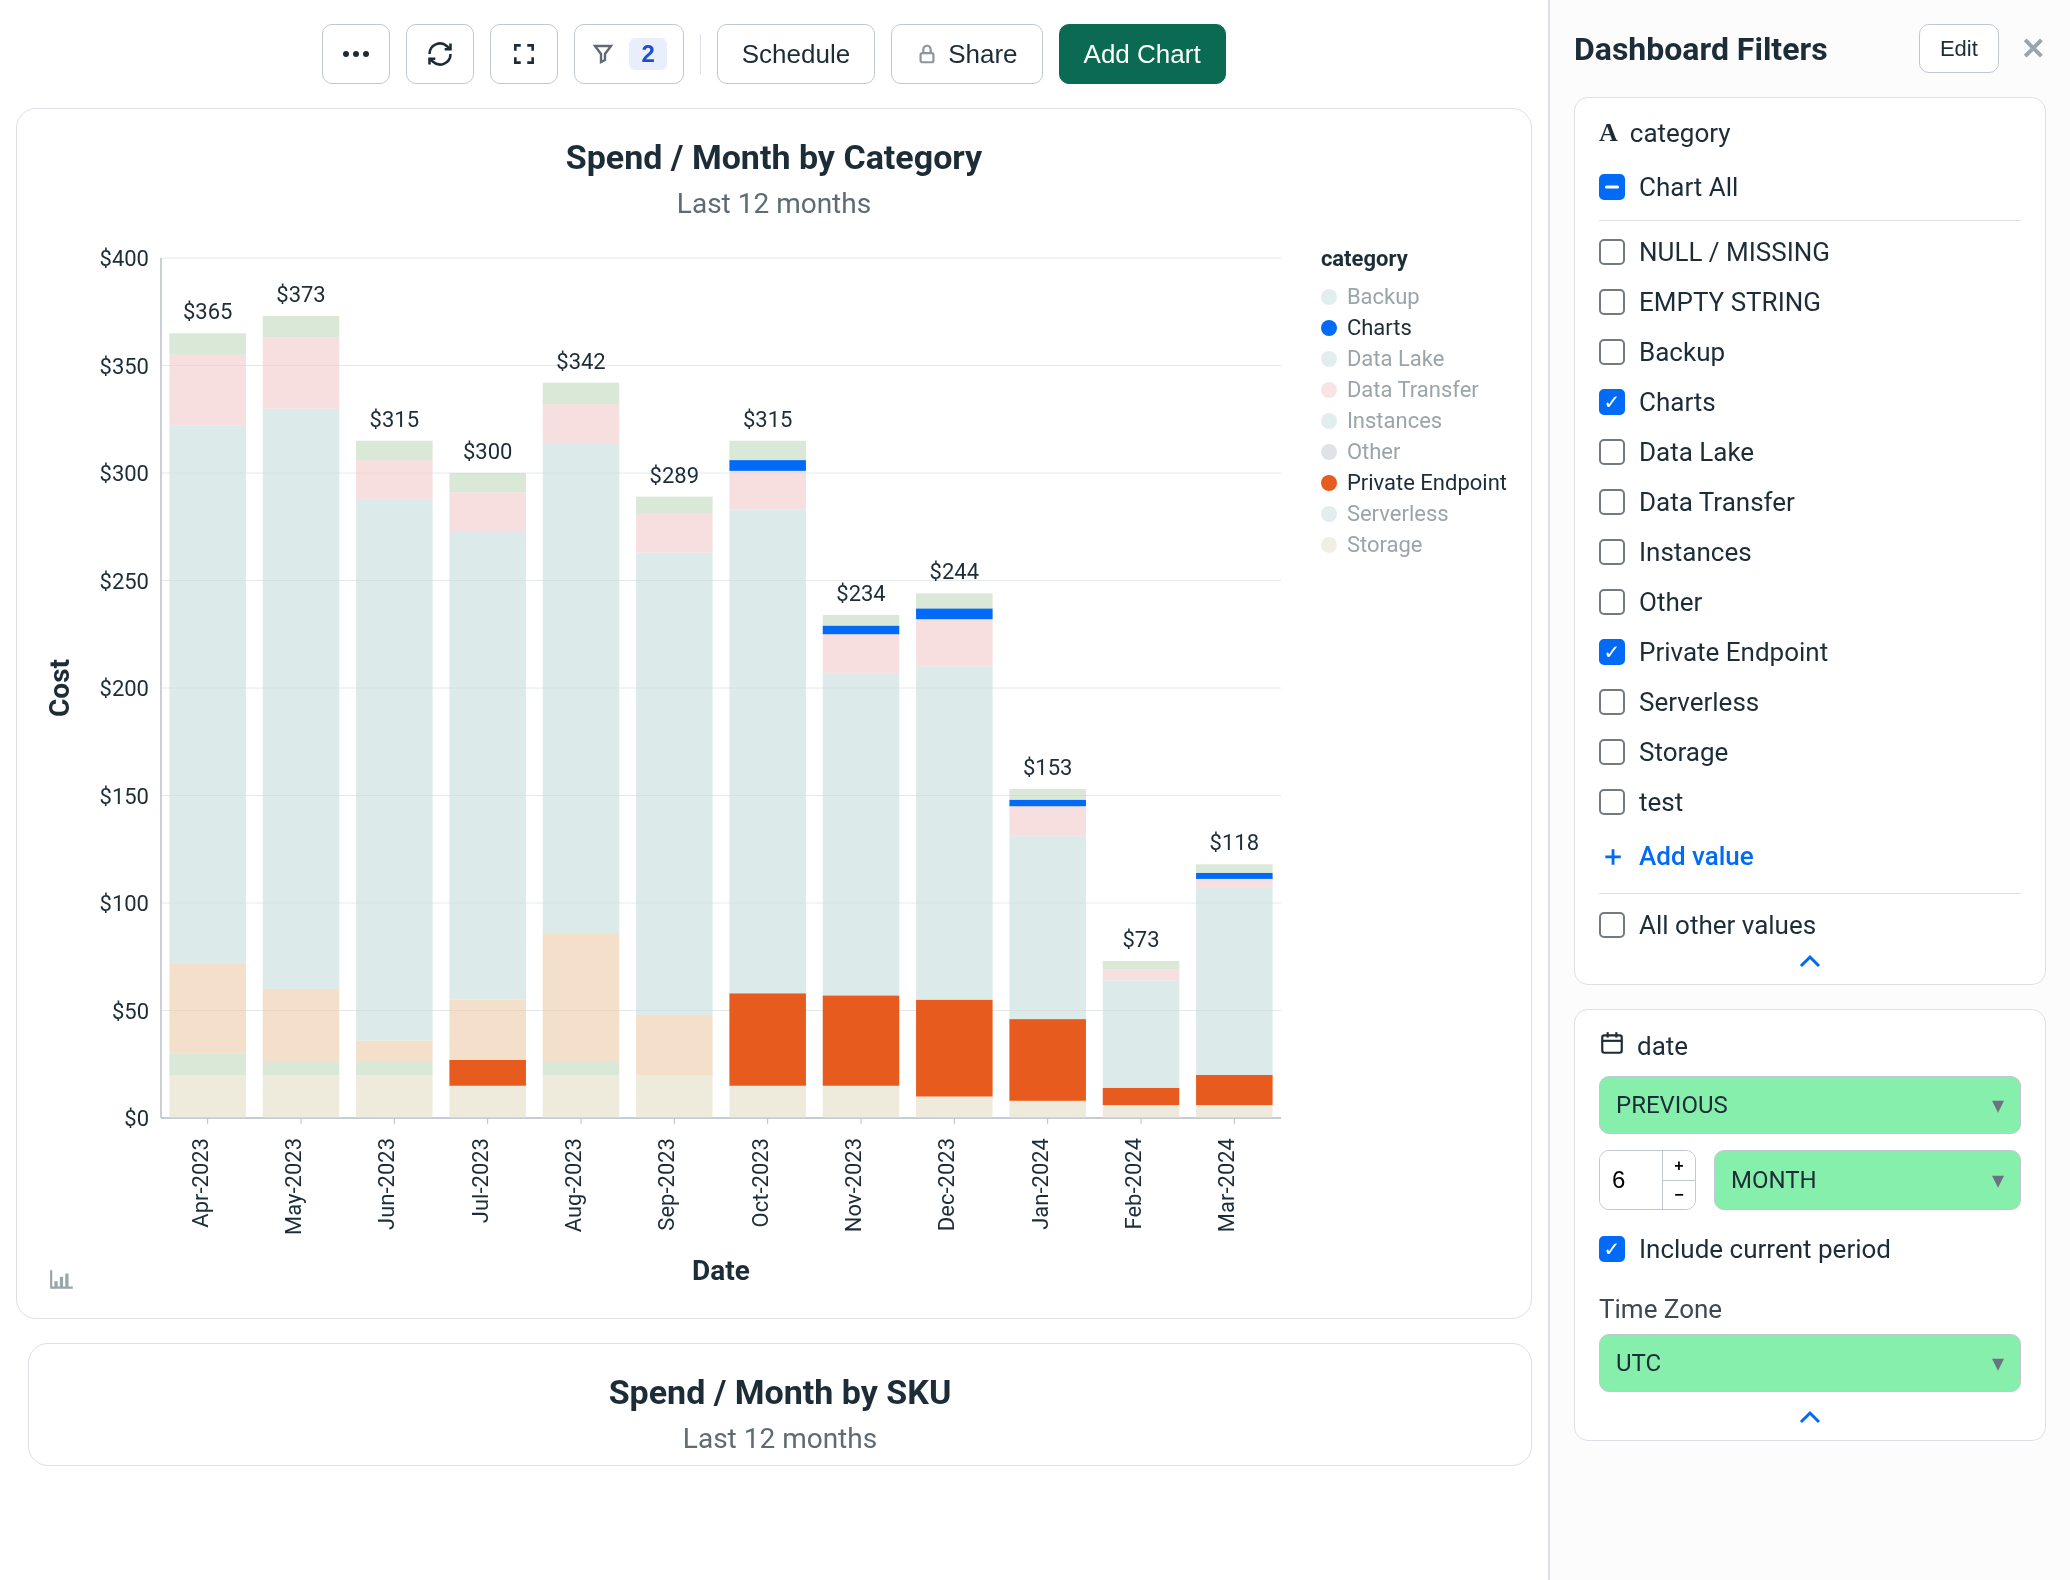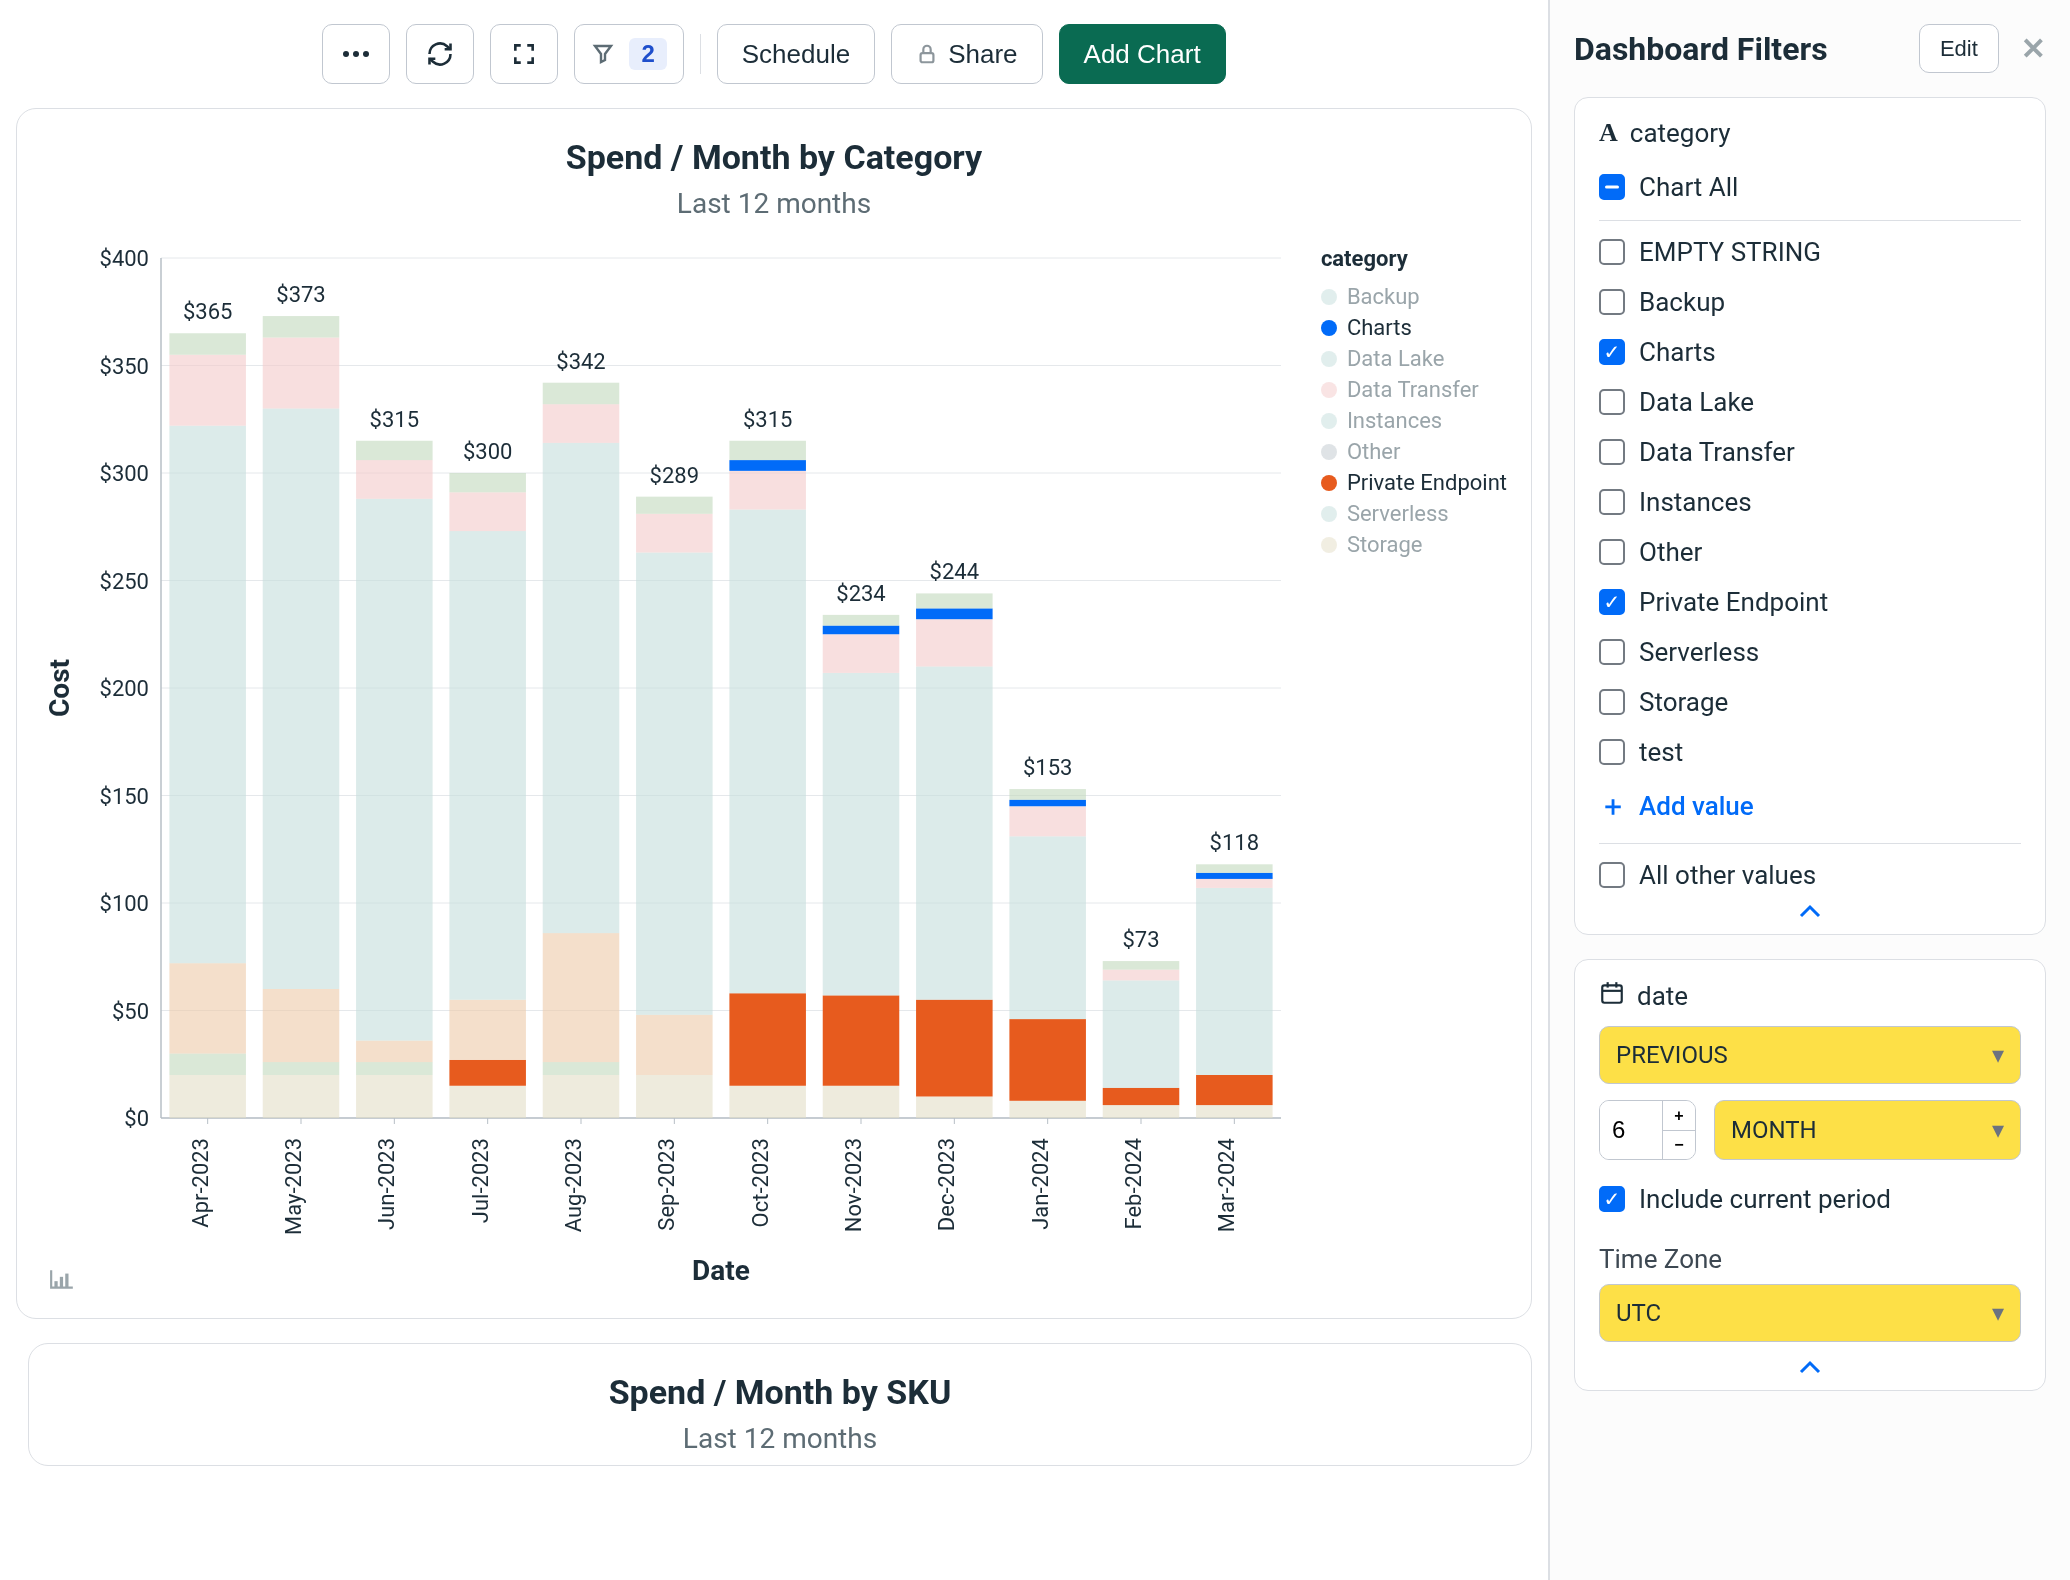--- a/index.html
+++ b/index.html
@@ -284,21 +284,21 @@
   .select {
     width: 100%;
     border: 1.5px solid var(--border);
     border-radius: 10px;
     padding: 14px 16px;
     font-size: 24px;
     color: var(--text);
     display: flex;
     align-items: center;
     justify-content: space-between;
-    background: #fde047;
+    background: #86efac;
     cursor: pointer;
   }
   .select .caret { color: #6b7280; }
   .period-row {
     display: flex;
     gap: 18px;
     margin-top: 16px;
   }
   .stepper {
     display: flex;
@@ -599,20 +599,24 @@
         <span>category</span>
       </div>
       <div class="check-row">
         <span class="check indeterminate"></span>
         <span>Chart All</span>
       </div>
       <hr>
       <div id="categoryItems">
           <div class="check-row">
             <span class="check"></span>
+            <span>NULL / MISSING</span>
+          </div>
+          <div class="check-row">
+            <span class="check"></span>
             <span>EMPTY STRING</span>
           </div>
           <div class="check-row">
             <span class="check"></span>
             <span>Backup</span>
           </div>
           <div class="check-row">
             <span class="check checked">✓</span>
             <span>Charts</span>
           </div>

